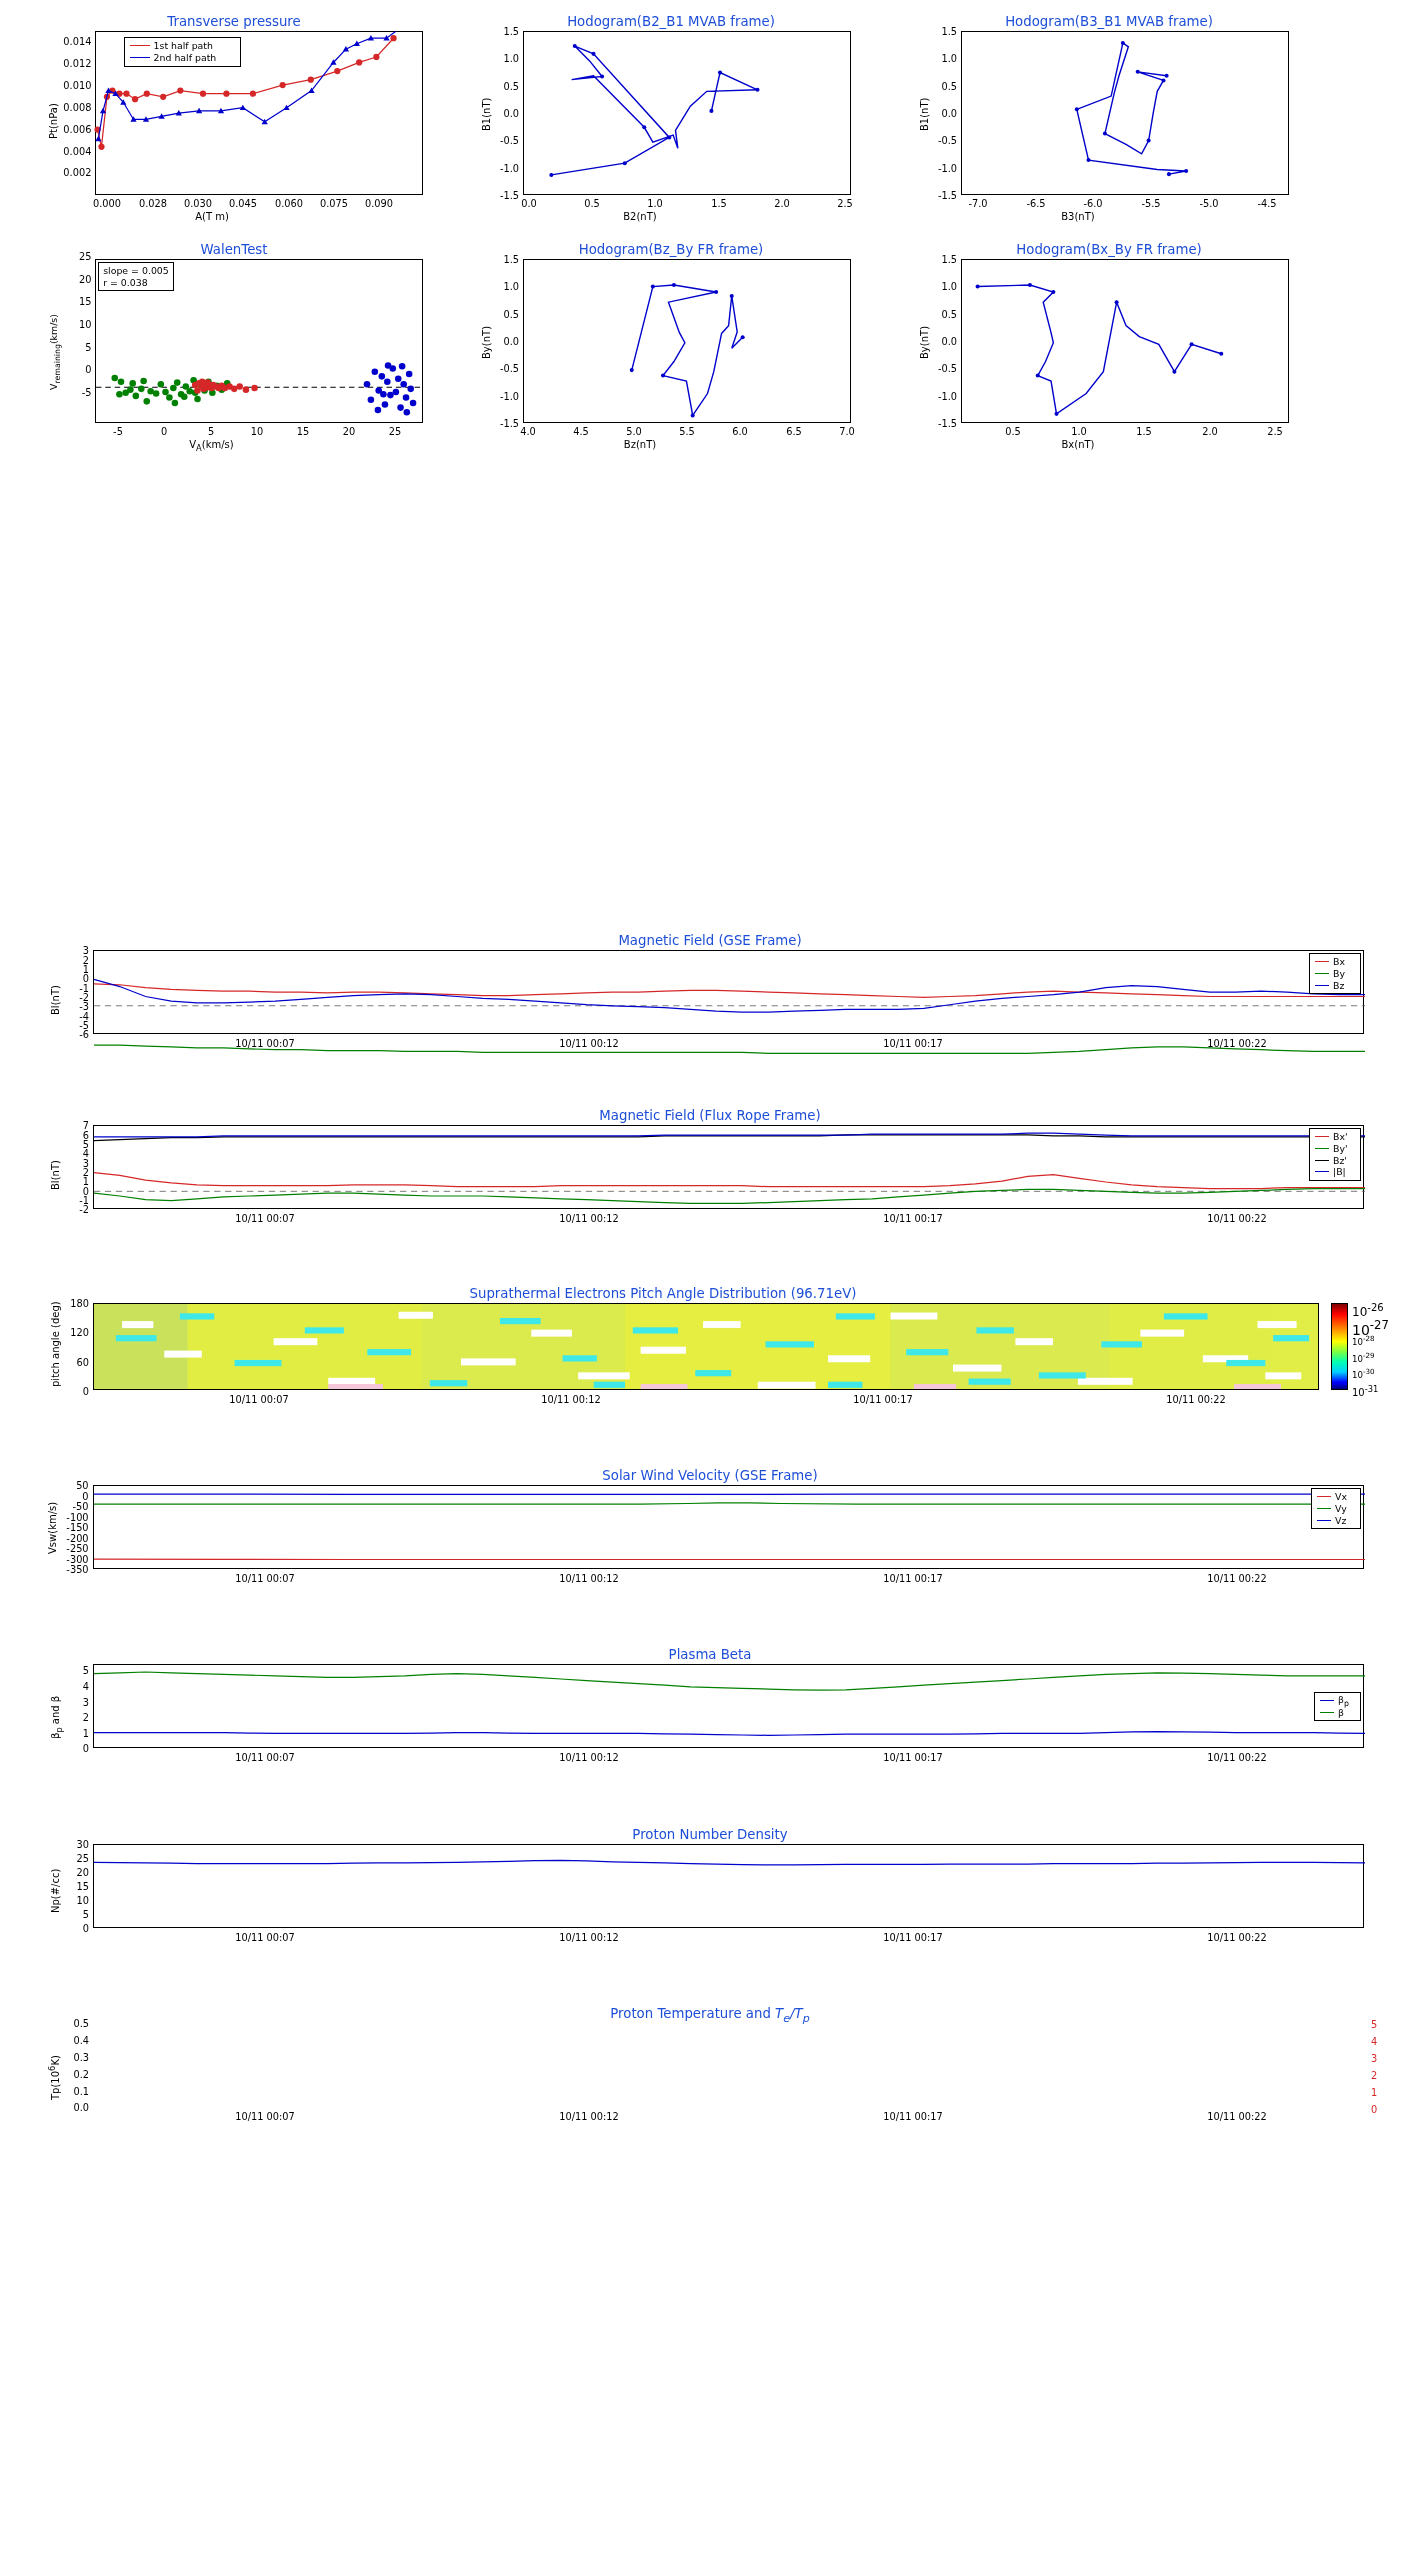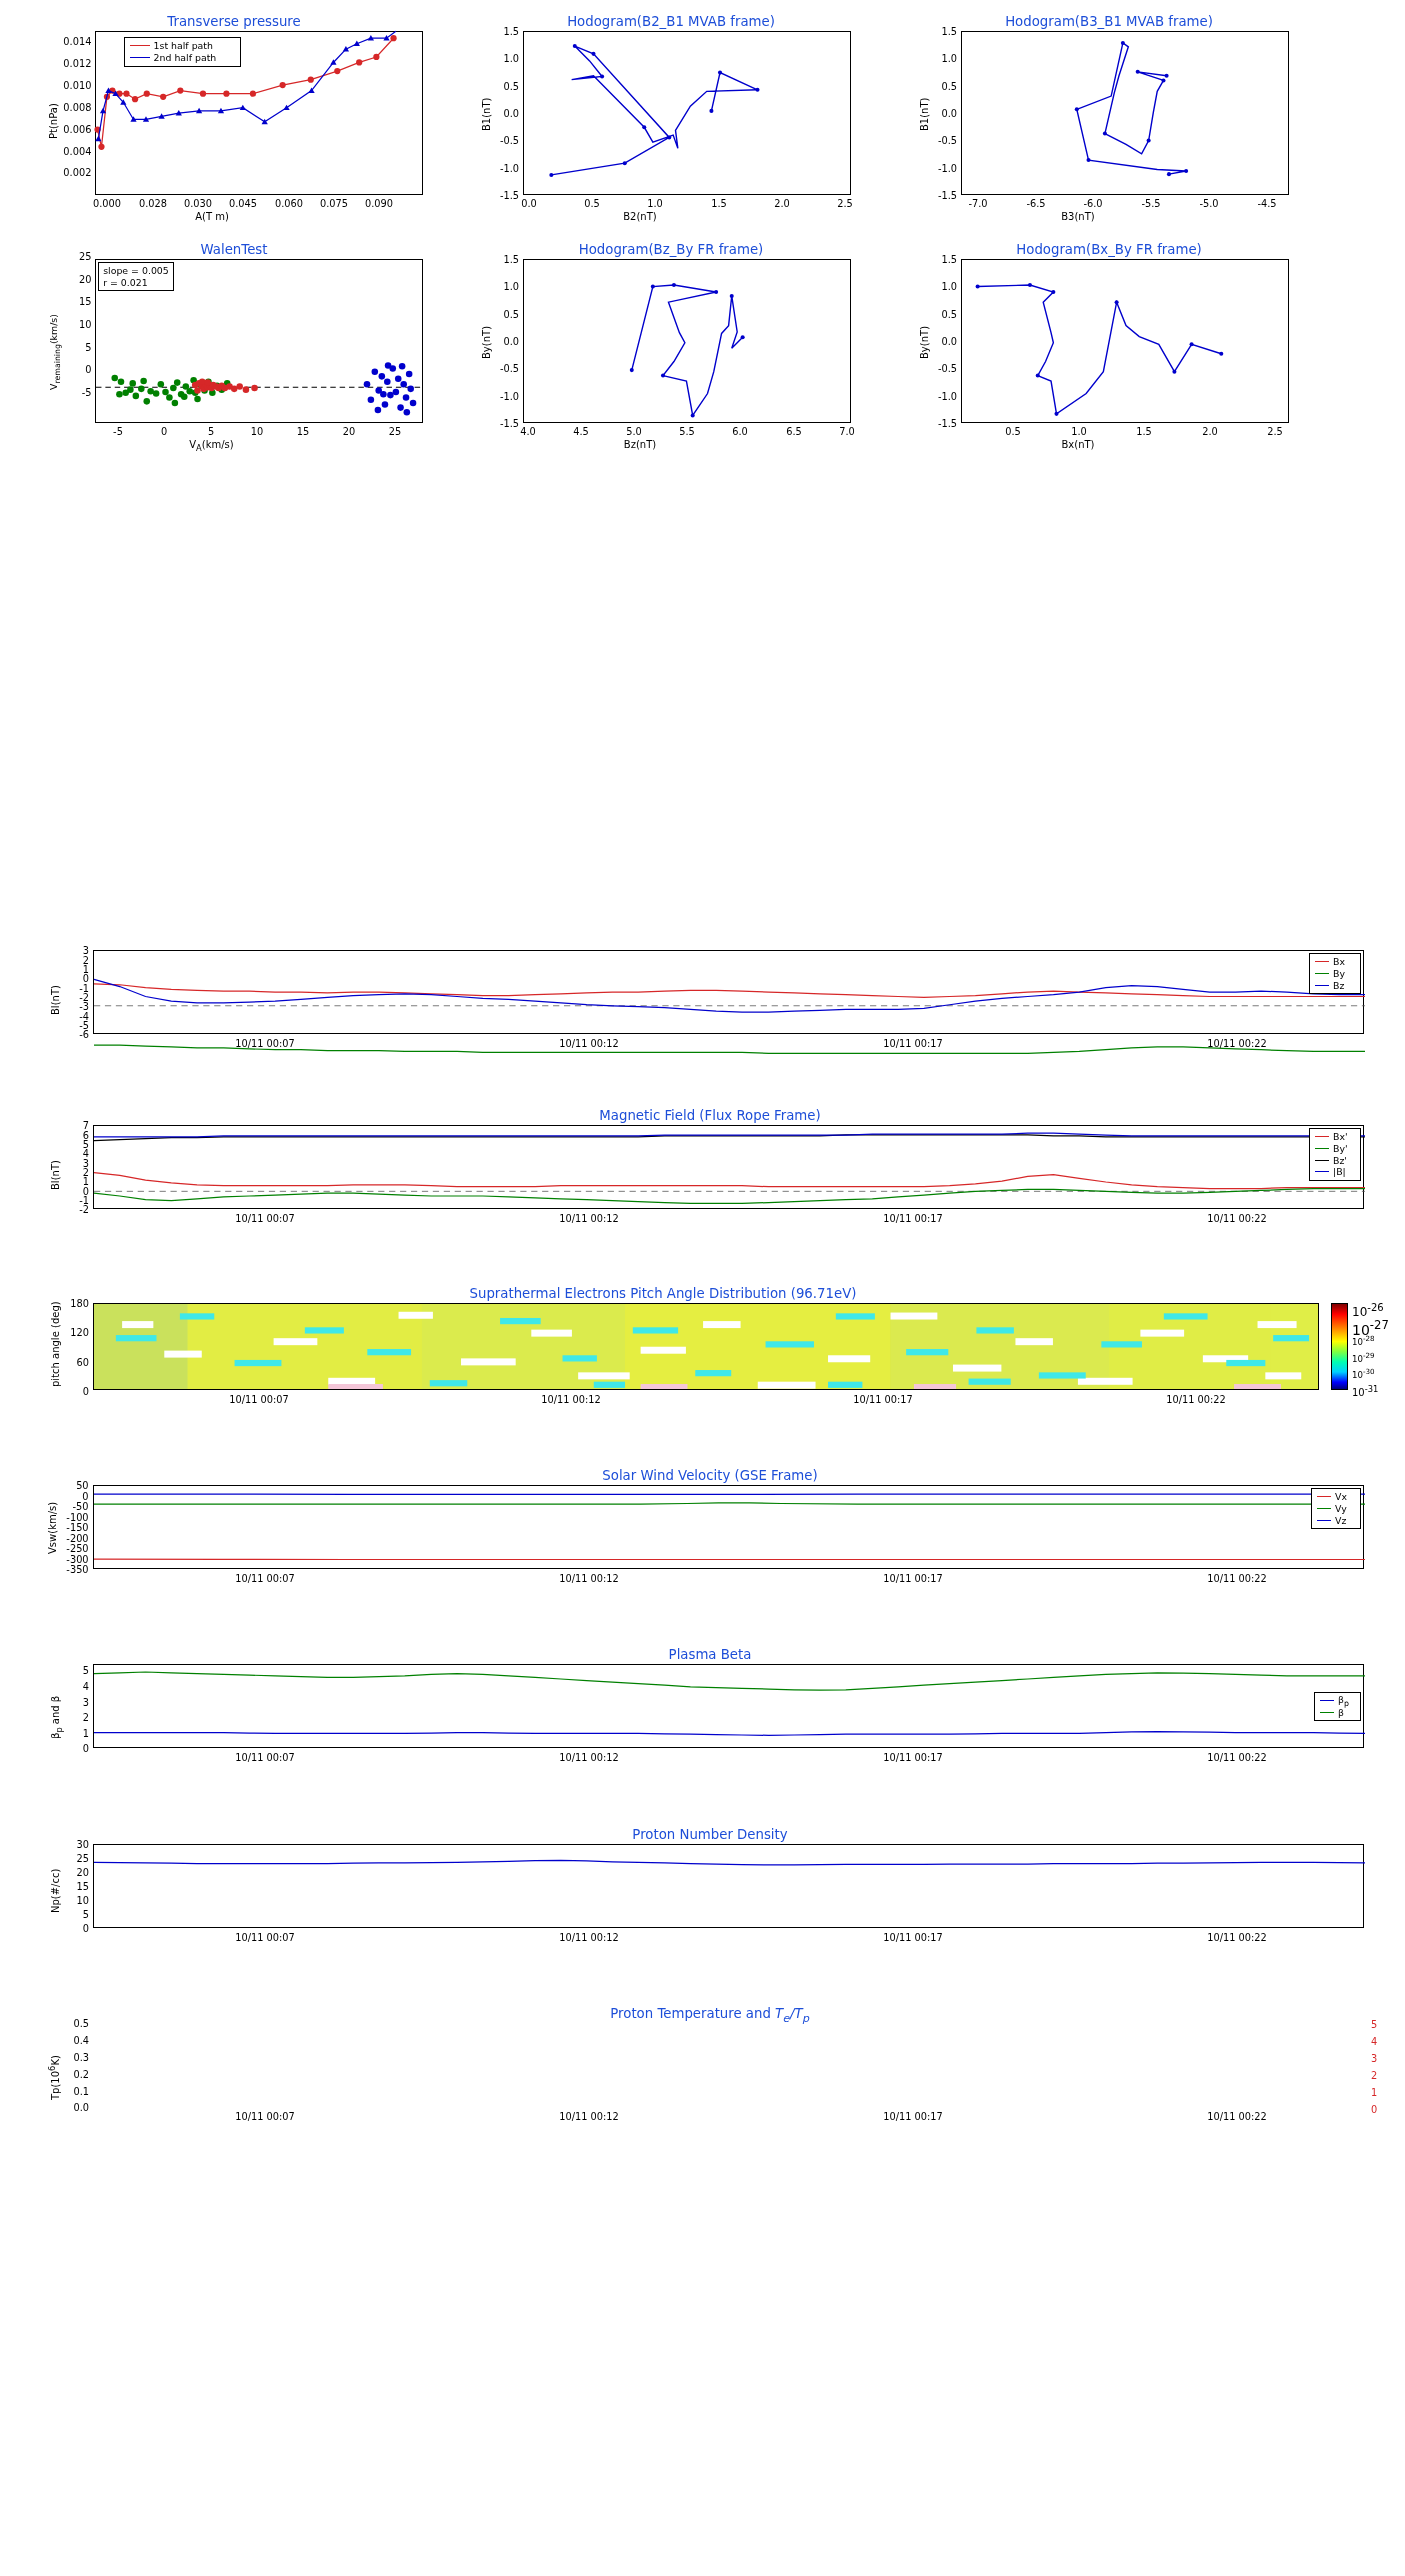--- a/index.html
+++ b/index.html
@@ -261,21 +261,21 @@
             <circle cx="406" cy="183" r="4.2"></circle>
             <circle cx="374" cy="135" r="4.2"></circle>
             <circle cx="361" cy="192" r="4.2"></circle>
             <circle cx="392" cy="136" r="4.2"></circle>
             <circle cx="368" cy="172" r="4.2"></circle>
             <circle cx="398" cy="195" r="4.2"></circle>
         </g>
       </svg>
       <div class="textbox" style="left:2.3px;top:2.3px;">
         <div>slope = 0.005</div>
-        <div>r = 0.021</div>
+        <div>r = 0.038</div>
       </div>
     </div>
     <div class="ylabel" style="left:17px;top:148px;font-size:9.4px;">V<sub>remaining</sub>(km/s)</div>
     <div class="xlabel" style="left:181px;top:197px;width:109px;margin-left:-55px;">V<sub>A</sub>(km/s)</div>
     <div class="tick ticky" style="left:26.5px;top:150px;width:34px;">-5</div>
     <div class="tick ticky" style="left:26.5px;top:127px;width:34px;">0</div>
     <div class="tick ticky" style="left:26.5px;top:105px;width:34px;">5</div>
     <div class="tick ticky" style="left:26.5px;top:82px;width:34px;">10</div>
     <div class="tick ticky" style="left:26.5px;top:59px;width:34px;">15</div>
     <div class="tick ticky" style="left:26.5px;top:37px;width:34px;">20</div>
@@ -352,20 +352,21 @@
     <div class="tick ticky" style="left:14px;top:44px;width:37px;">1.0</div>
     <div class="tick ticky" style="left:14px;top:17px;width:37px;">1.5</div>
     <div class="tick tickx" style="left:107px;top:184px;">0.5</div>
     <div class="tick tickx" style="left:173px;top:184px;">1.0</div>
     <div class="tick tickx" style="left:238px;top:184px;">1.5</div>
     <div class="tick tickx" style="left:304px;top:184px;">2.0</div>
     <div class="tick tickx" style="left:369px;top:184px;">2.5</div>
   </div>
 
   <div class="panel" style="left:31px;top:933px;width:1358px;height:125px;">
+    <div class="title" style="top:0px;left:0;">Magnetic Field (GSE Frame)</div>
     <div class="axes" style="left:62px;top:17px;width:1271px;height:84px;">
       <svg width="1271" height="84" viewBox="0 0 1628 108" preserveAspectRatio="none">
         <line x1="0" y1="70.4" x2="1628" y2="70.4" stroke="#555" stroke-width="1" stroke-dasharray="8,6"></line>
         <polyline fill="none" stroke="#d62728" stroke-width="1.6" points="0,42.2 33,43.4 66,47.0 99,49.3 132,50.5 166,51.6 199,51.6 232,52.8 265,52.8 299,53.9 332,52.8 365,52.8 398,53.9 432,55.1 465,56.2 498,57.4 531,57.4 565,56.2 598,55.1 631,53.9 664,52.8 697,52.8 731,51.6 764,50.5 797,50.5 830,51.6 864,52.8 897,53.9 930,55.1 963,56.2 997,57.4 1030,58.5 1063,59.7 1096,58.5 1129,57.4 1163,55.1 1196,52.8 1229,51.6 1262,52.8 1296,53.9 1329,55.1 1362,56.2 1395,57.4 1429,58.5 1462,58.5 1495,58.5 1528,58.5 1562,58.5 1595,58.5 1628,58.5"></polyline>
         <polyline fill="none" stroke="#008000" stroke-width="1.6" points="0,121.1 33,121.1 66,122.3 99,123.4 132,124.6 166,124.6 199,125.8 232,126.9 265,126.9 299,128.1 332,128.1 365,128.1 398,129.2 432,129.2 465,129.2 498,130.4 531,130.4 565,130.4 598,130.4 631,130.4 664,130.4 697,130.4 731,130.4 764,130.4 797,130.4 830,130.4 864,131.5 897,131.5 930,131.5 963,131.5 997,131.5 1030,131.5 1063,131.5 1096,131.5 1129,131.5 1163,131.5 1196,131.5 1229,130.4 1262,129.2 1296,126.9 1329,124.6 1362,123.4 1395,123.4 1429,124.6 1462,125.8 1495,126.9 1528,128.1 1562,129.2 1595,129.2 1628,129.2"></polyline>
         <polyline fill="none" stroke="#0000cc" stroke-width="1.6" points="0,36.4 33,45.7 66,58.5 99,64.4 132,66.7 166,66.7 199,65.6 232,64.4 265,62.1 299,59.7 332,57.4 365,56.2 398,55.1 432,56.2 465,58.5 498,60.9 531,62.1 565,64.4 598,66.7 631,69.1 664,70.4 697,71.5 731,72.7 764,75.0 797,77.4 830,78.5 864,78.5 897,77.4 930,76.2 963,75.0 997,75.0 1030,75.0 1063,73.9 1096,69.1 1129,64.4 1163,60.9 1196,58.5 1229,56.2 1262,52.8 1296,47.0 1329,44.6 1362,45.7 1395,49.3 1429,52.8 1462,52.8 1495,51.6 1528,52.8 1562,55.1 1595,56.2 1628,56.2"></polyline>
       </svg>
       <div class="legendbox" style="right:1.6px;top:1.6px;width:52px;">
         <div class="legrow">
             <span class="legline" style="width:14px;border-top-color:#d62728;"></span>

